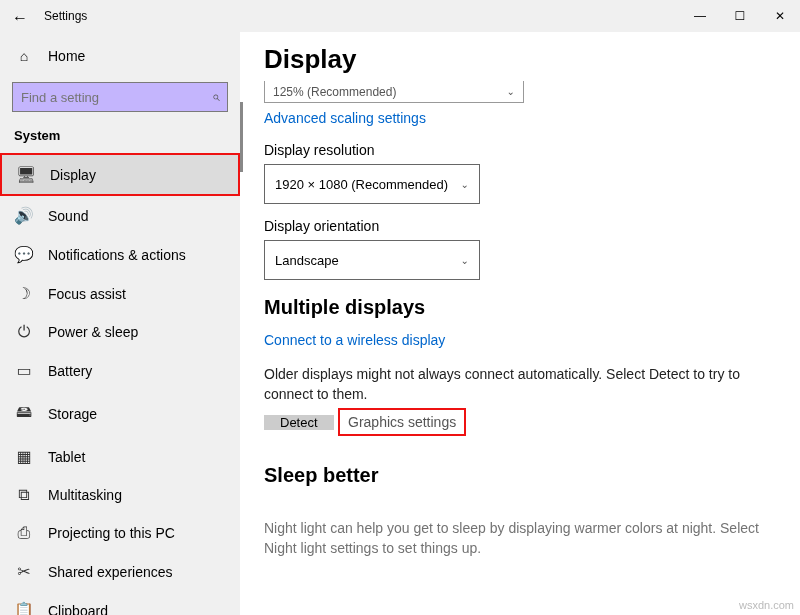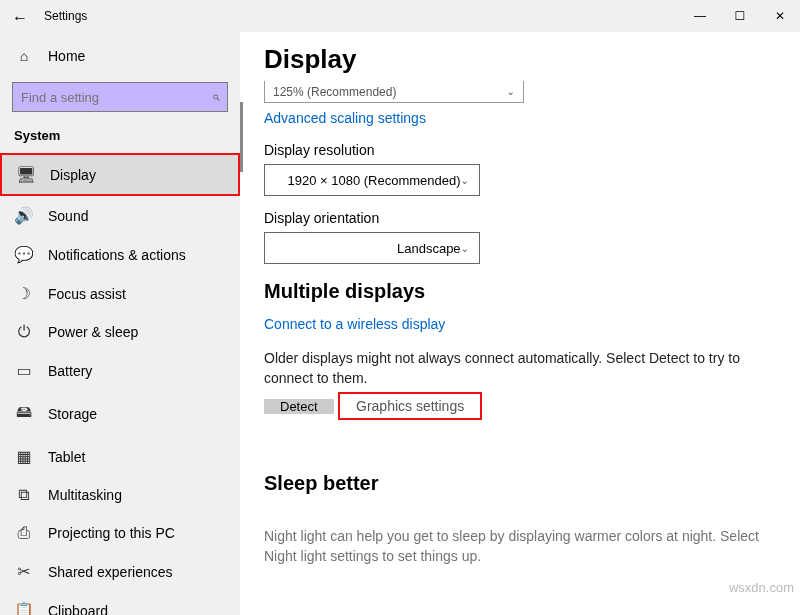--- a/index.html
+++ b/index.html
@@ -20,30 +20,30 @@
 .nav { overflow-y: auto; }
 .nav-item { display: flex; align-items: center; gap: 14px; padding: 10px 14px; font-size: 14px; cursor: pointer; }
 .nav-item .icon { width: 20px; text-align: center; color: #333; font-size: 16px; }
 .nav-item.selected { background: #dcdcdc; }
 .red-box { border: 2px solid #e11; }
 .content { flex: 1; padding: 12px 24px 0 24px; overflow: hidden; position: relative; }
 .page-title { font-size: 26px; font-weight: 600; margin-bottom: 6px; }
 .cut-select { border: 1px solid #999; height: 22px; width: 260px; display: flex; align-items: center; justify-content: space-between; padding: 0 8px; font-size: 12px; color: #555; border-top: none; margin-bottom: 6px; }
 .link { color: #0066cc; font-size: 14px; cursor: pointer; margin-bottom: 16px; display: inline-block; text-align: right; }
 .field-label { font-size: 14px; margin-bottom: 6px; }
-.select { border: 1px solid #666; height: 32px; width: 216px; display: flex; align-items: center; justify-content: flex-end; padding: 0 10px; font-size: 13px; cursor: pointer; margin-bottom: 14px; background: #fff; }
+.select { border: 1px solid #666; height: 40px; width: 216px; display: flex; align-items: center; justify-content: space-between; padding: 0 10px; font-size: 13px; cursor: pointer; margin-bottom: 14px; background: #fff; }
 .chev { font-size: 10px; color: #555; }
 .section-title { font-size: 20px; font-weight: 600; margin: 16px 0 12px; }
 .body-text { font-size: 14px; line-height: 1.45; color: #222; max-width: 500px; }
 .body-text.dim { color: #737373; margin-top: 31px; }
 .btn { display: inline-block; background: #ccc; border: none; padding: 0 16px; font-size: 13px; margin-top: 10px; margin-bottom: 18px; cursor: pointer; }
-.graphics-wrap { display: inline-block; border: 2px solid #e11; padding: 3px 16px; margin-bottom: 36px; }
+.graphics-wrap { display: inline-block; border: 2px solid #e11; padding: 3px 8px; margin-bottom: 12px; }
 .graphics { font-size: 14px; color: #555; cursor: pointer; position: relative; }
 .scroll-indicator { position: absolute; left: 0; top: 70px; width: 3px; height: 70px; background: #888; }
-.watermark { position: absolute; right: 6px; bottom: 20px; font-size: 13px; color: #bbb; }
+.watermark { position: absolute; right: 6px; bottom: 4px; font-size: 11px; color: #bbb; }
 </style>
 </head>
 <body>
 
 <div class="titlebar">
   <div class="back">←</div>
   <div class="title">Settings</div>
   <div class="spacer"></div>
   <div class="winbtn">—</div>
   <div class="winbtn">☐</div>

